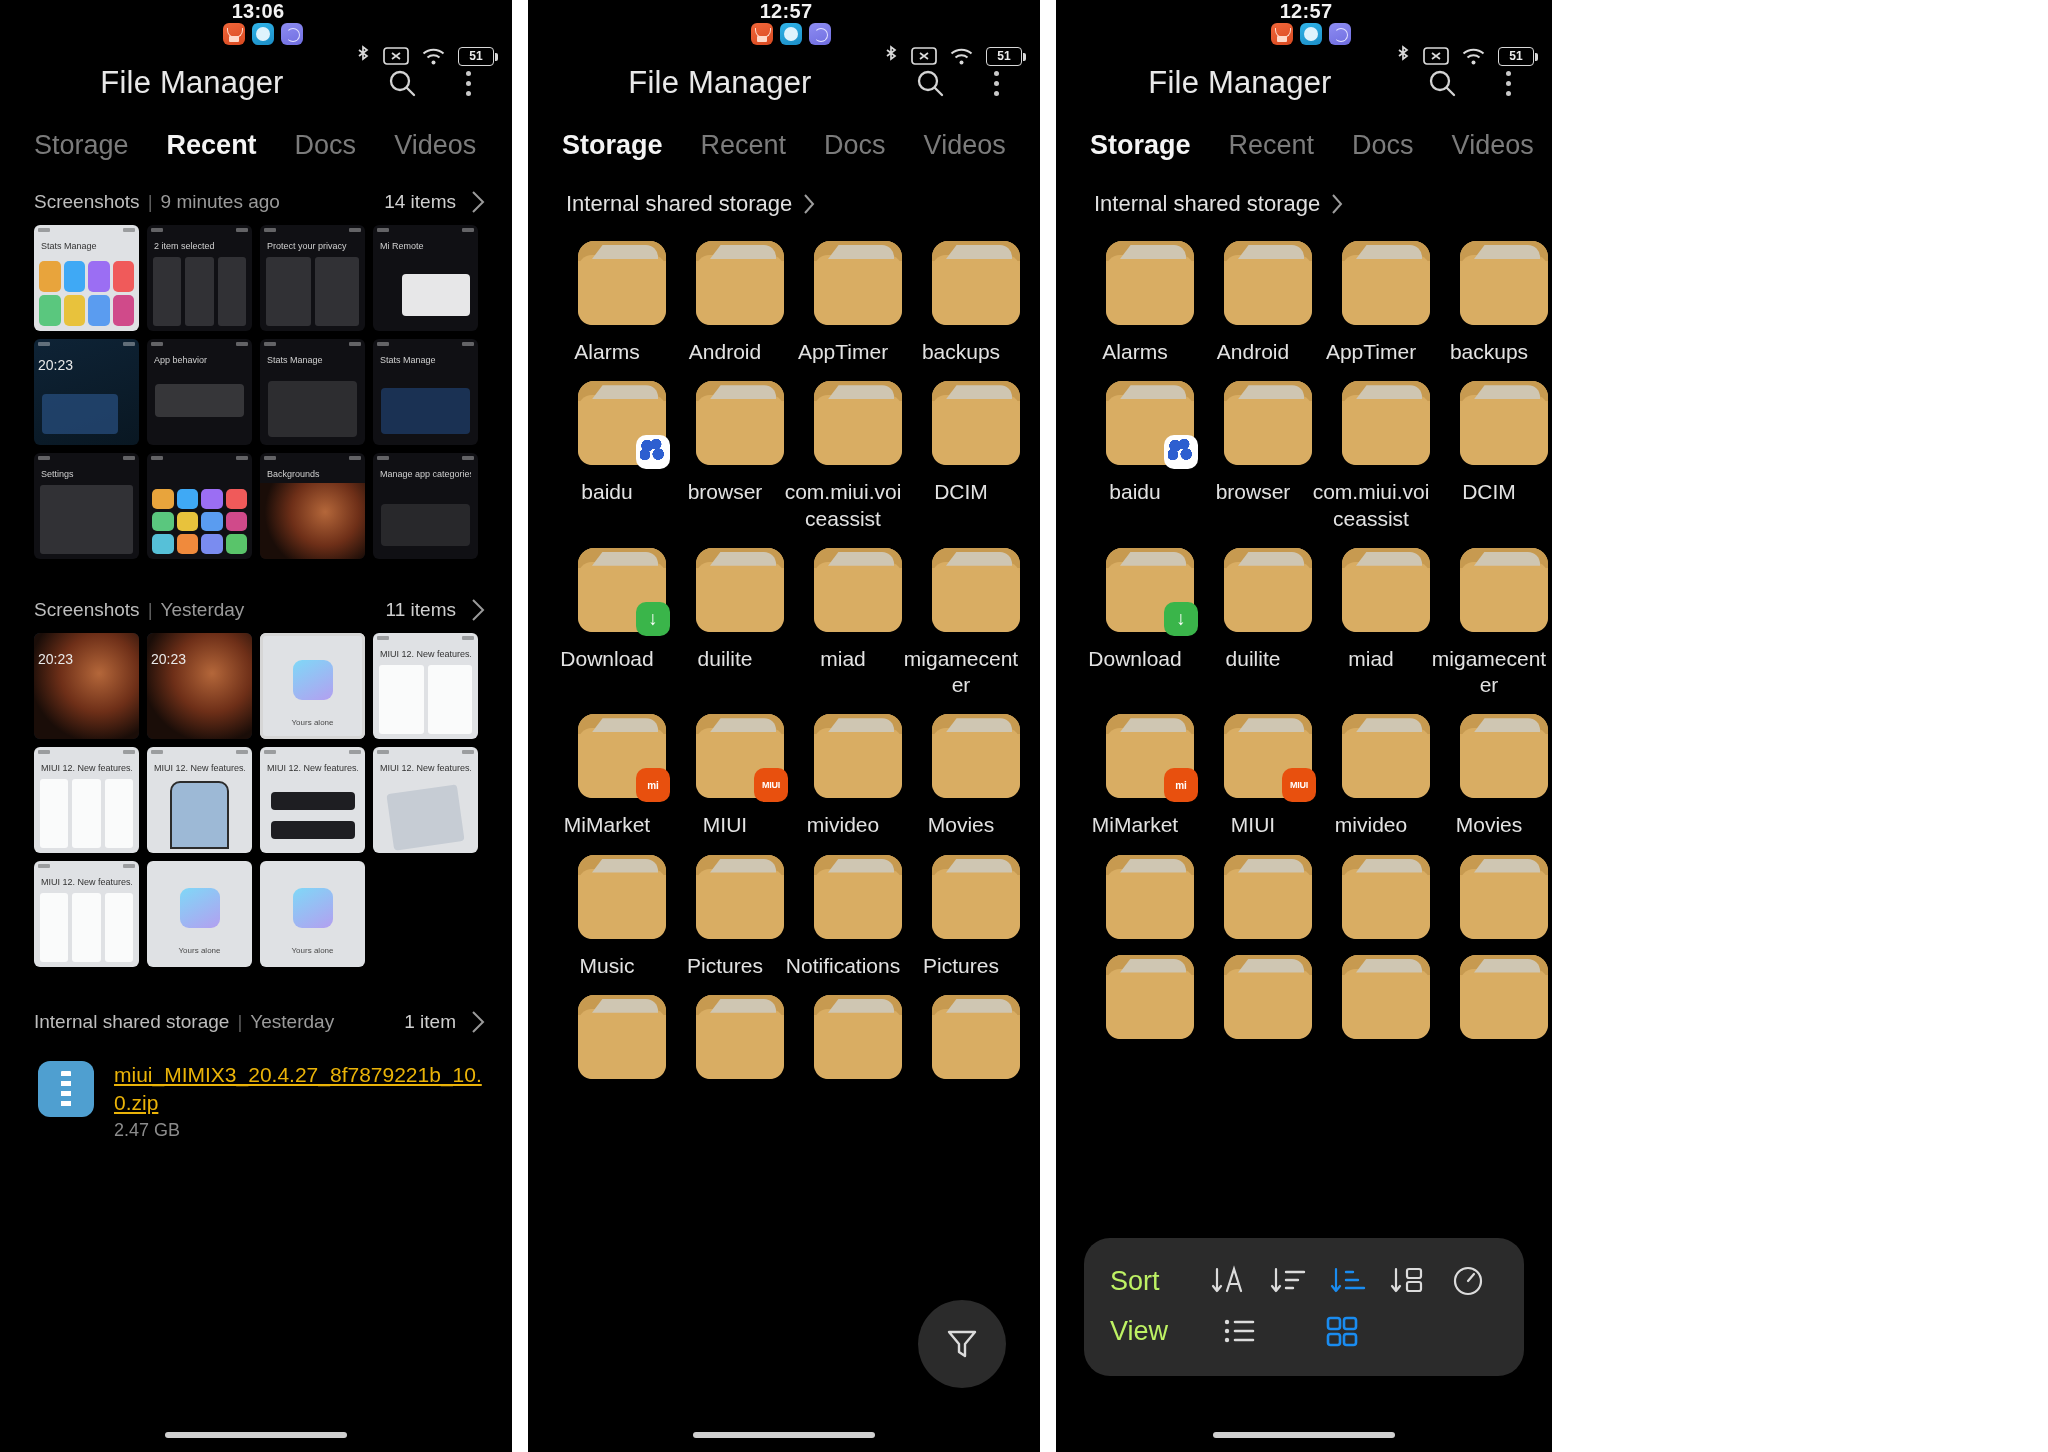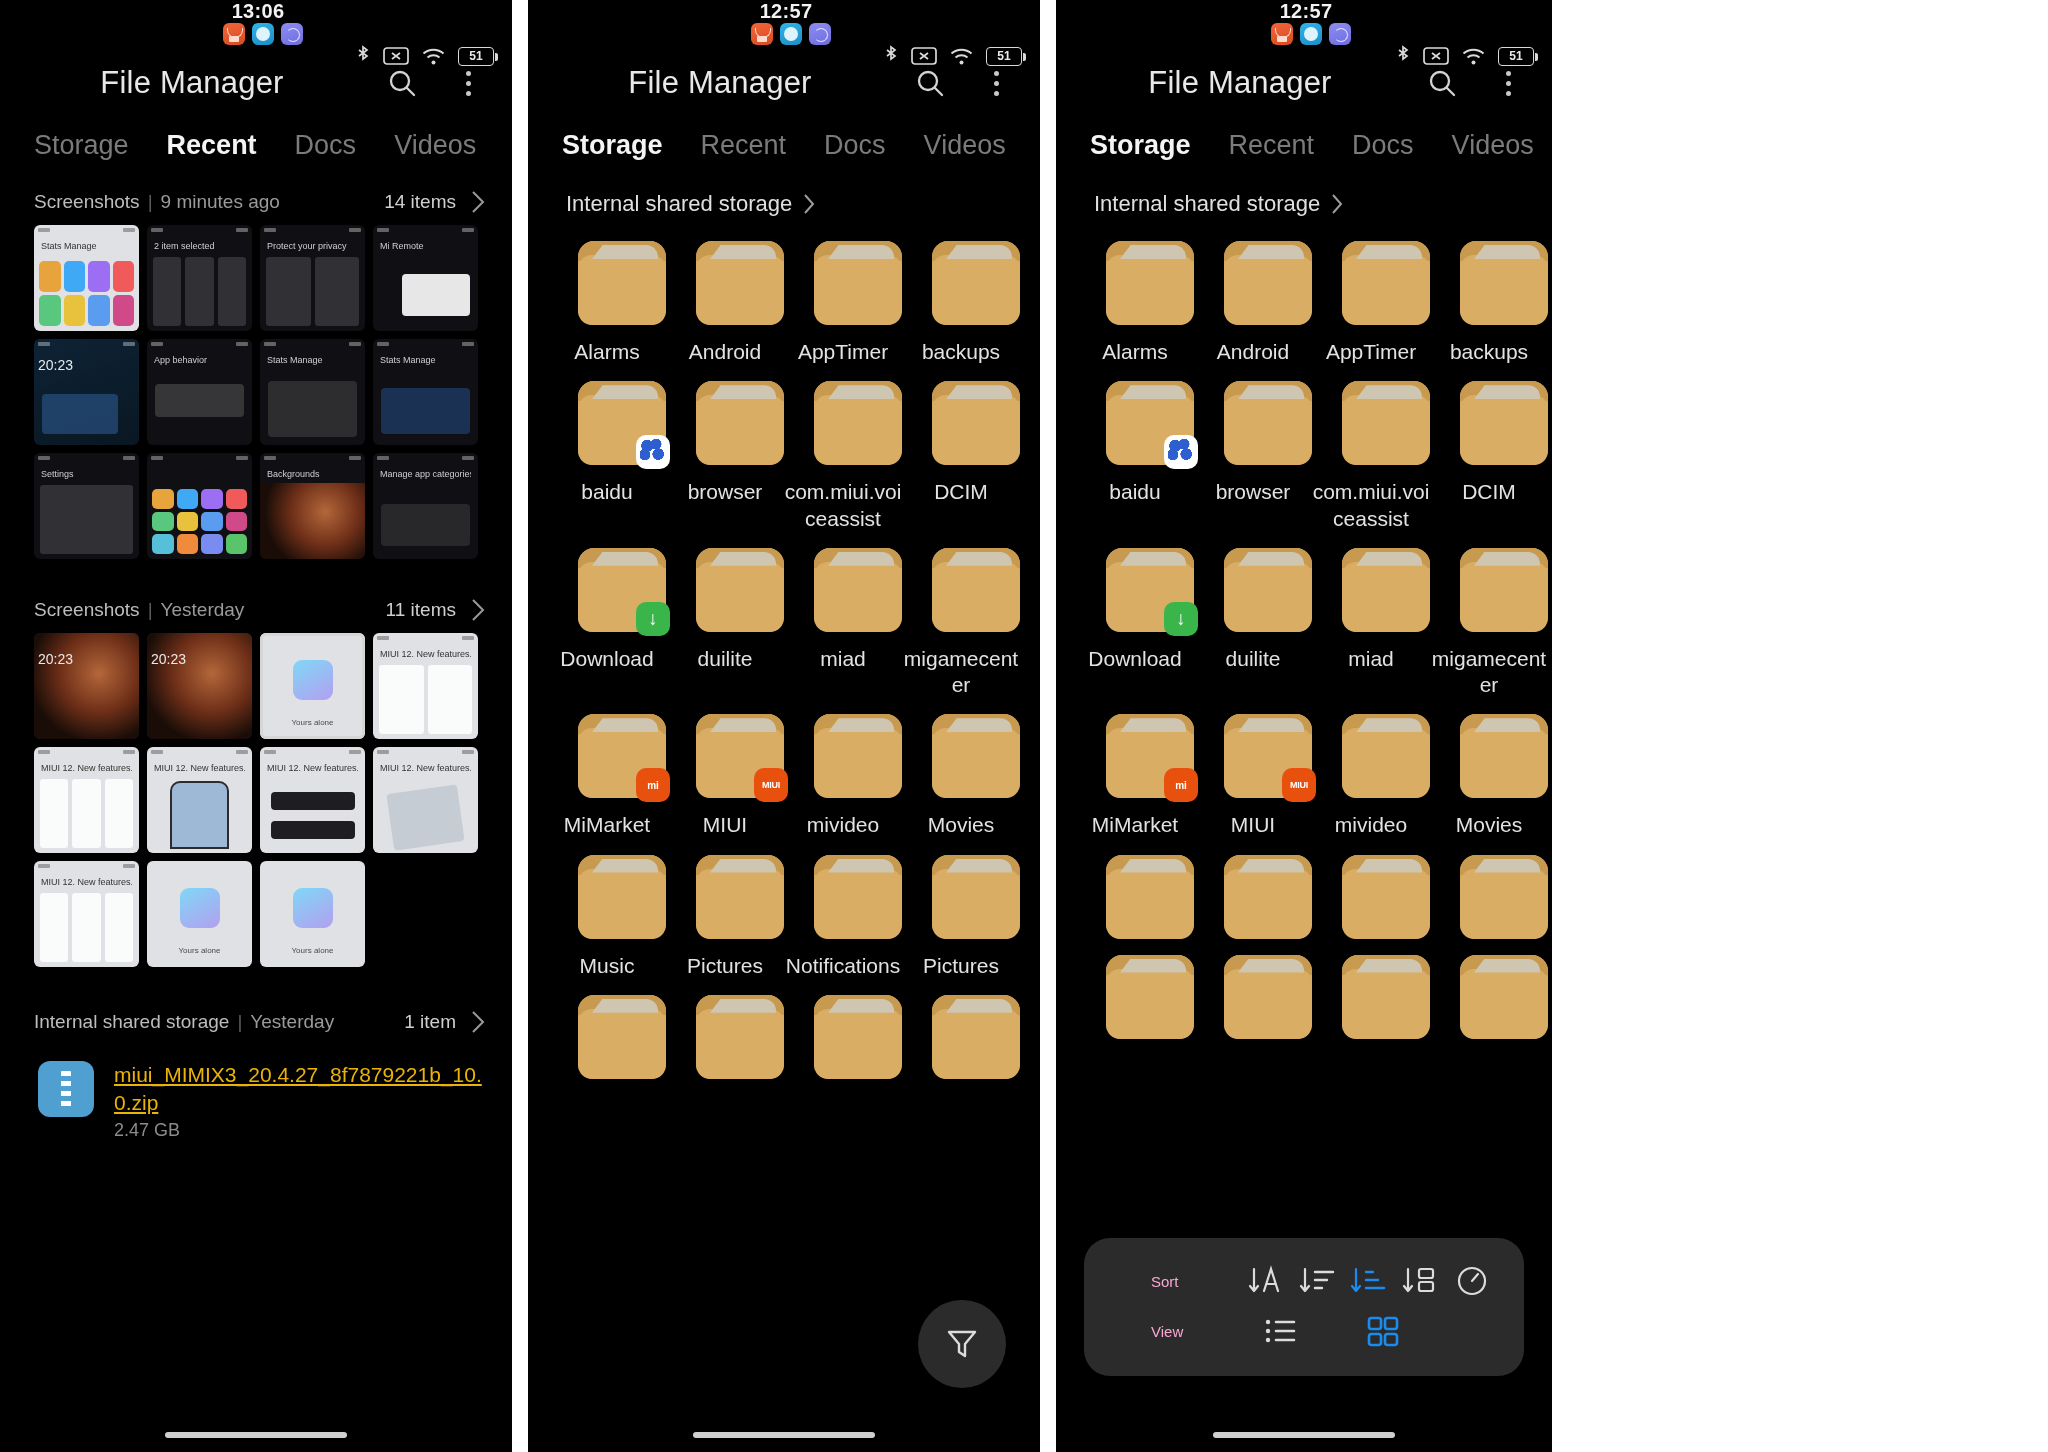--- a/index.html
+++ b/index.html
@@ -167,21 +167,21 @@
     border-radius:50%; background:#2b2b2b;
     display:flex; align-items:center; justify-content:center; z-index:6;
   }
 
   
   .popup {
     position:absolute; left:28px; right:28px; bottom:76px;
     background:#2b2b2b; border-radius:26px; padding:18px 26px 20px 26px; z-index:8;
   }
   .prow { display:flex; align-items:center; gap:0; }
-  .prow .plabel { color:#f9a8d4; font-size:15px; width:88px; flex:0 0 auto;margin-left:41px; }
+  .prow .plabel { color:#bef264; font-size:27px; width:88px; flex:0 0 auto; }
   .prow .pitems { display:flex; align-items:center; flex:1; justify-content:space-around; }
   .prow.view .pitems { justify-content:flex-start; gap:52px; padding-left:16px; }
   .pitem { width:50px; height:50px; display:flex; align-items:center; justify-content:center; }
   .pitem svg { display:block; }
 
   
   .home-ind {
     position:absolute; left:50%; transform:translateX(-50%); bottom:14px;
     width:182px; height:6px; border-radius:3px; background:#cfcfcf; z-index:9;
   }

